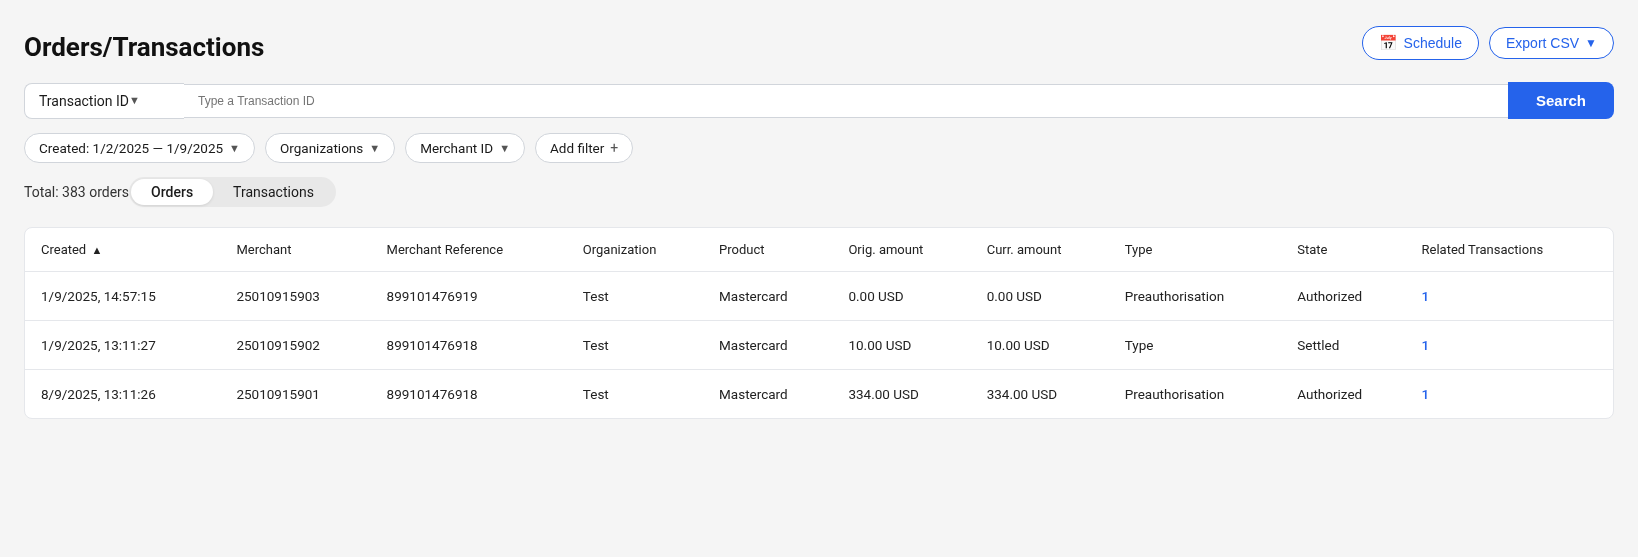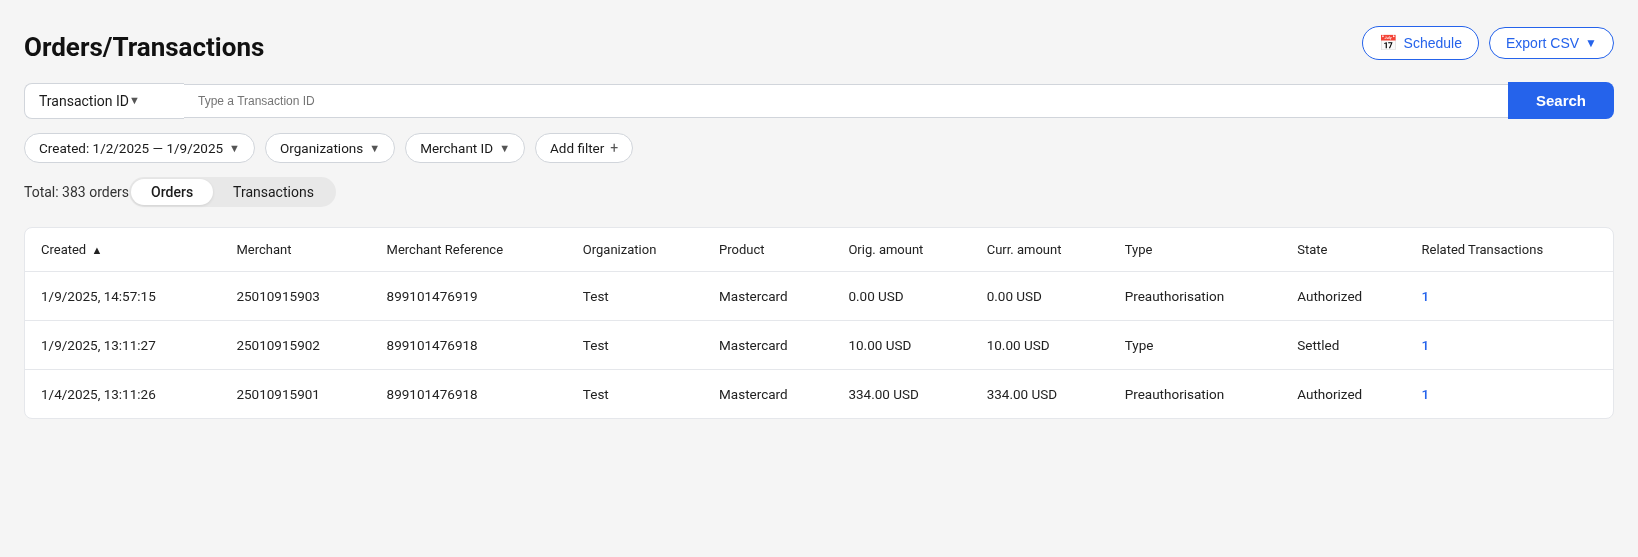--- a/index.html
+++ b/index.html
@@ -301,21 +301,21 @@
             <td>899101476918</td>
             <td>Test</td>
             <td>Mastercard</td>
             <td>10.00 USD</td>
             <td>10.00 USD</td>
             <td>Type</td>
             <td>Settled</td>
             <td><a class="link-blue" href="#">1</a></td>
           </tr>
           <tr style="cursor: pointer;">
-            <td>1/4/2025, 13:11:26</td>
+            <td>8/9/2025, 13:11:26</td>
             <td>25010915901</td>
             <td>899101476918</td>
             <td>Test</td>
             <td>Mastercard</td>
             <td>334.00 USD</td>
             <td>334.00 USD</td>
             <td>Preauthorisation</td>
             <td>Authorized</td>
             <td><a class="link-blue" href="#">1</a></td>
           </tr>

